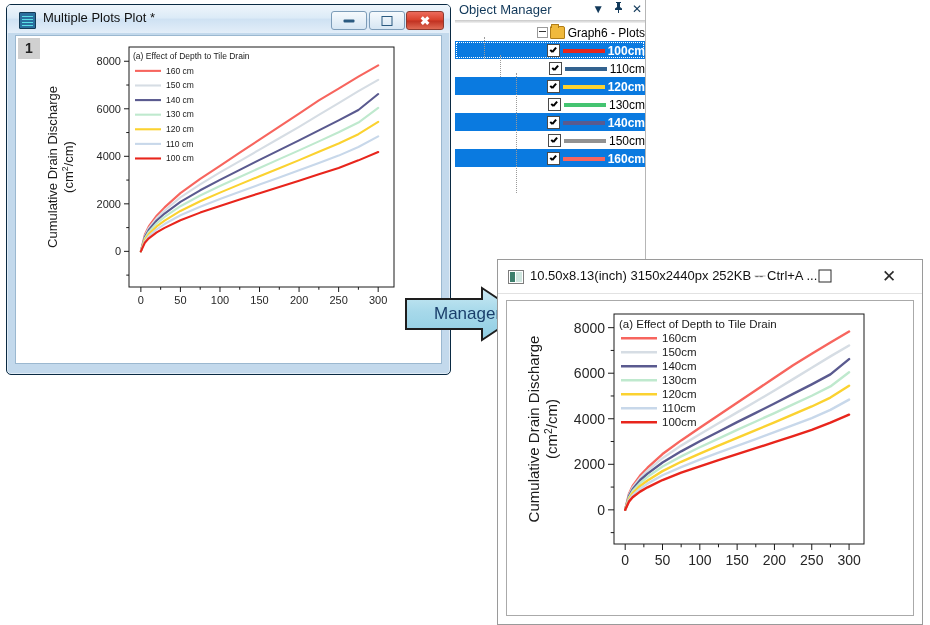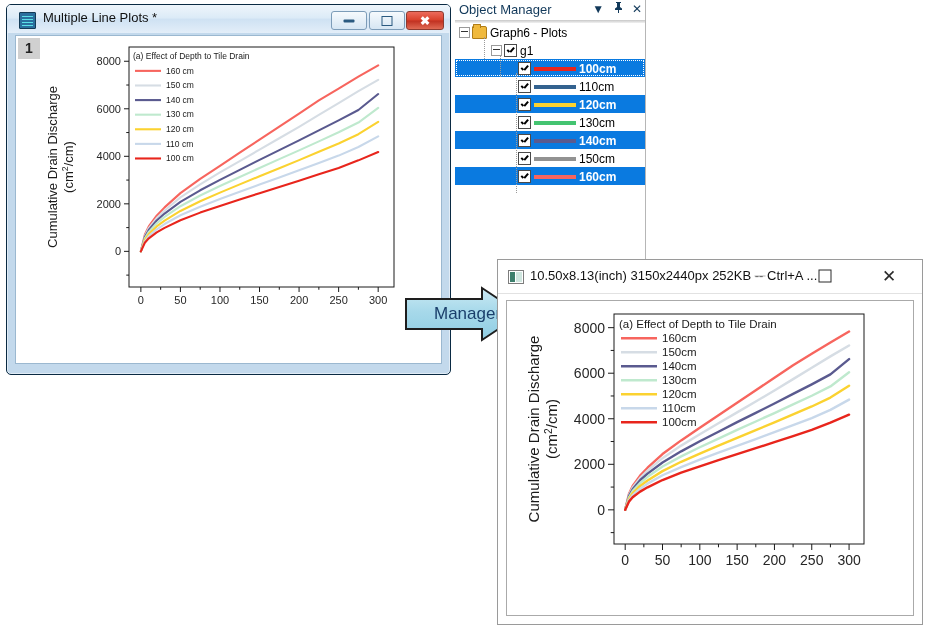--- a/index.html
+++ b/index.html
@@ -43,21 +43,21 @@
       border-right:1px solid #b6b6b6;}
   #om-header{position:absolute;left:0;top:0;right:0;height:20px;background:#ffffff;}
   #om-title{position:absolute;left:4px;top:2px;font-size:13px;color:#12395a;}
   #om-tools{position:absolute;right:3px;top:2px;font-size:12px;color:#12395a;}
   #om-tools span{margin-left:6px;cursor:default;}
   #om-sep{position:absolute;left:0;top:20px;right:0;height:3px;
       background:linear-gradient(to bottom,#c7c7c7,#f2f2f2);}
   #om-body{position:absolute;left:0;top:23px;right:0;bottom:0;background:#fff;overflow:hidden;}
 
   .tree-row{position:relative;height:18px;line-height:18px;font-size:12px;color:#000;
-      white-space:nowrap;}
+      white-space:nowrap;text-align:right;}
   .tree-row.sel{background:#0a7ae0;color:#ffffff;}
   .tree-row.focus{outline:1px dotted #ffffff;outline-offset:-2px;}
   .exp{display:inline-block;width:9px;height:9px;border:1px solid #9a9a9a;background:#fff;
       position:relative;vertical-align:middle;margin-right:2px;}
   .exp:before{content:"";position:absolute;left:1px;right:1px;top:3px;height:1px;background:#333;}
   .cbx{display:inline-block;width:11px;height:11px;border:1px solid #4a4a4a;background:#fff;
       position:relative;vertical-align:middle;margin-right:3px;}
   .cbx:before{content:"";position:absolute;left:2px;top:5px;width:3px;height:1.5px;
       background:#000;transform:rotate(45deg);}
   .cbx:after{content:"";position:absolute;left:3.5px;top:4px;width:6px;height:1.5px;
@@ -105,21 +105,21 @@
 
 <div class="abs" id="graph-window">
 
   <div id="graph-titlebar">
     <div id="graph-title-icon">
       <i style="top:3px"></i>
         <i style="top:6px"></i>
         <i style="top:9px"></i>
         <i style="top:12px"></i>
     </div>
-    <div id="graph-title-text">Multiple Line Plots  *</div>
+    <div id="graph-title-text">Multiple Plots Plot  *</div>
 
     <div class="winbtn" id="btn-min">
       <span class="glyph mg"></span>
     </div>
     <div class="winbtn" id="btn-max">
       <span class="glyph mx"></span>
     </div>
     <div class="winbtn" id="btn-close">
       <span class="glyph">✖</span>
     </div>
@@ -211,21 +211,20 @@
         <svg width="9" height="11" viewBox="0 0 9 11">
             <path d="M2 0h5v1H6v4l2 1.5V8H5v3H4V8H1V6.5L3 5V1H2z" fill="#12395a"></path>
           </svg>
       </span>
       <span>✕</span>
     </div>
   </div>
   <div id="om-sep"></div>
   <div id="om-body">
       <div class="tree-row" style="padding-left: 4px;"><span class="exp"></span><span class="folder"></span><span class="plot-label">Graph6 - Plots</span></div>
-      <div class="tree-row" style="padding-left: 36px;"><span class="exp"></span><span class="cbx"></span><span class="plot-label">g1</span></div>
       <div class="tree-row sel focus" style="padding-left: 52px;"><span style="display:inline-block;width:11px;"></span><span class="cbx"></span><span class="plot-swatch" style="background:#E8251C;height:4px;"></span><span class="plot-label">100cm</span></div>
       <div class="tree-row" style="padding-left: 52px;"><span style="display:inline-block;width:11px;"></span><span class="cbx"></span><span class="plot-swatch" style="background:#33628F;height:4px;"></span><span class="plot-label">110cm</span></div>
       <div class="tree-row sel" style="padding-left: 52px;"><span style="display:inline-block;width:11px;"></span><span class="cbx"></span><span class="plot-swatch" style="background:#FBD230;height:4px;"></span><span class="plot-label">120cm</span></div>
       <div class="tree-row" style="padding-left: 52px;"><span style="display:inline-block;width:11px;"></span><span class="cbx"></span><span class="plot-swatch" style="background:#44C471;height:4px;"></span><span class="plot-label">130cm</span></div>
       <div class="tree-row sel" style="padding-left: 52px;"><span style="display:inline-block;width:11px;"></span><span class="cbx"></span><span class="plot-swatch" style="background:#5A5A8F;height:4px;"></span><span class="plot-label">140cm</span></div>
       <div class="tree-row" style="padding-left: 52px;"><span style="display:inline-block;width:11px;"></span><span class="cbx"></span><span class="plot-swatch" style="background:#929292;height:4px;"></span><span class="plot-label">150cm</span></div>
       <div class="tree-row sel" style="padding-left: 52px;"><span style="display:inline-block;width:11px;"></span><span class="cbx"></span><span class="plot-swatch" style="background:#F7655E;height:4px;"></span><span class="plot-label">160cm</span></div>
       <div class="dash" style="left: 29px; top: 14px; height: 22px;"></div>
       <div class="dash" style="left: 45px; top: 32px; height: 22px;"></div>
       <div class="dash" style="left: 61px; top: 50px; height: 120px;"></div>

